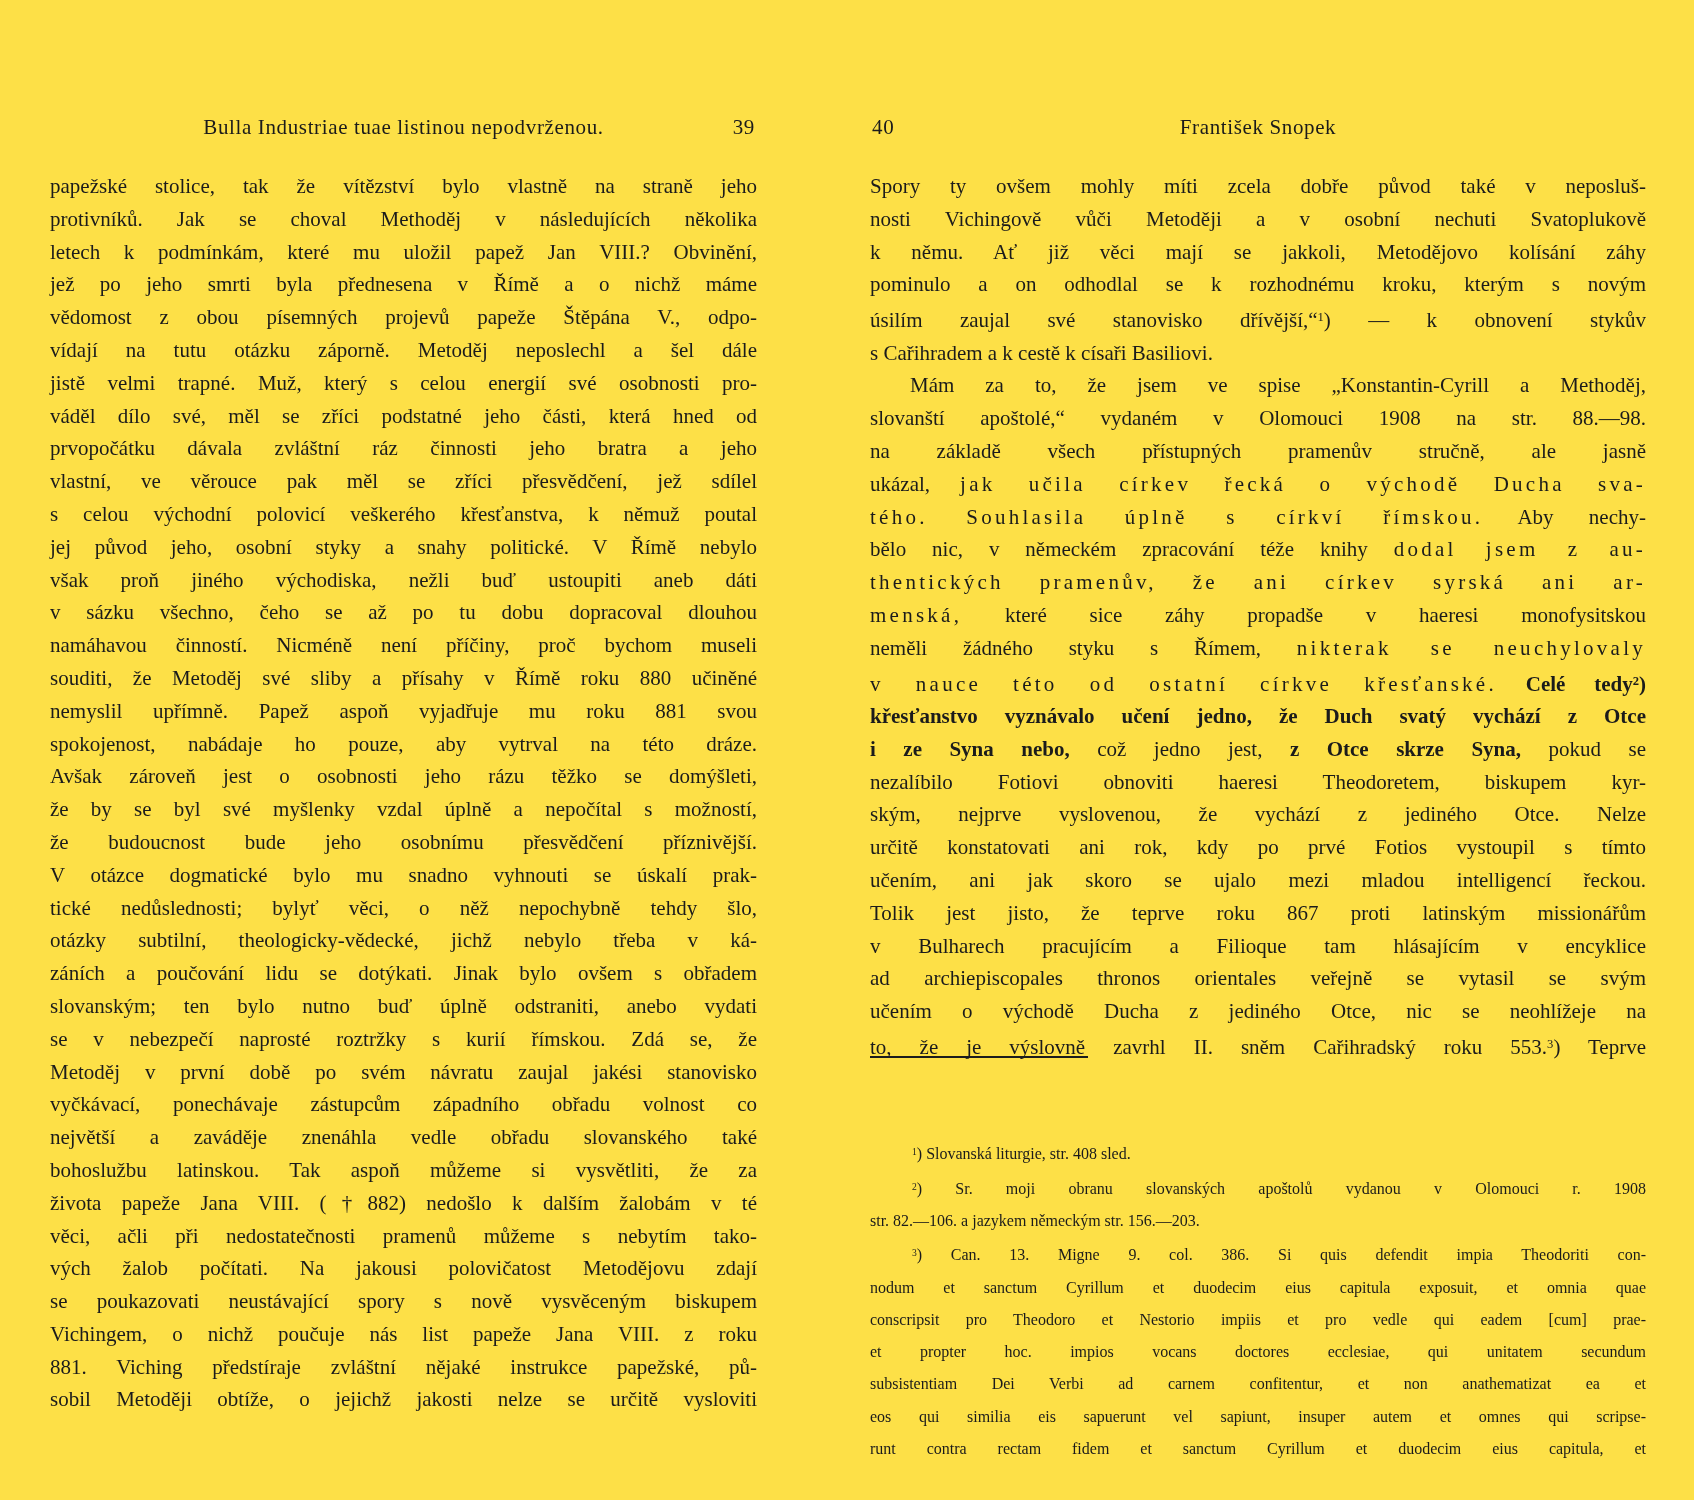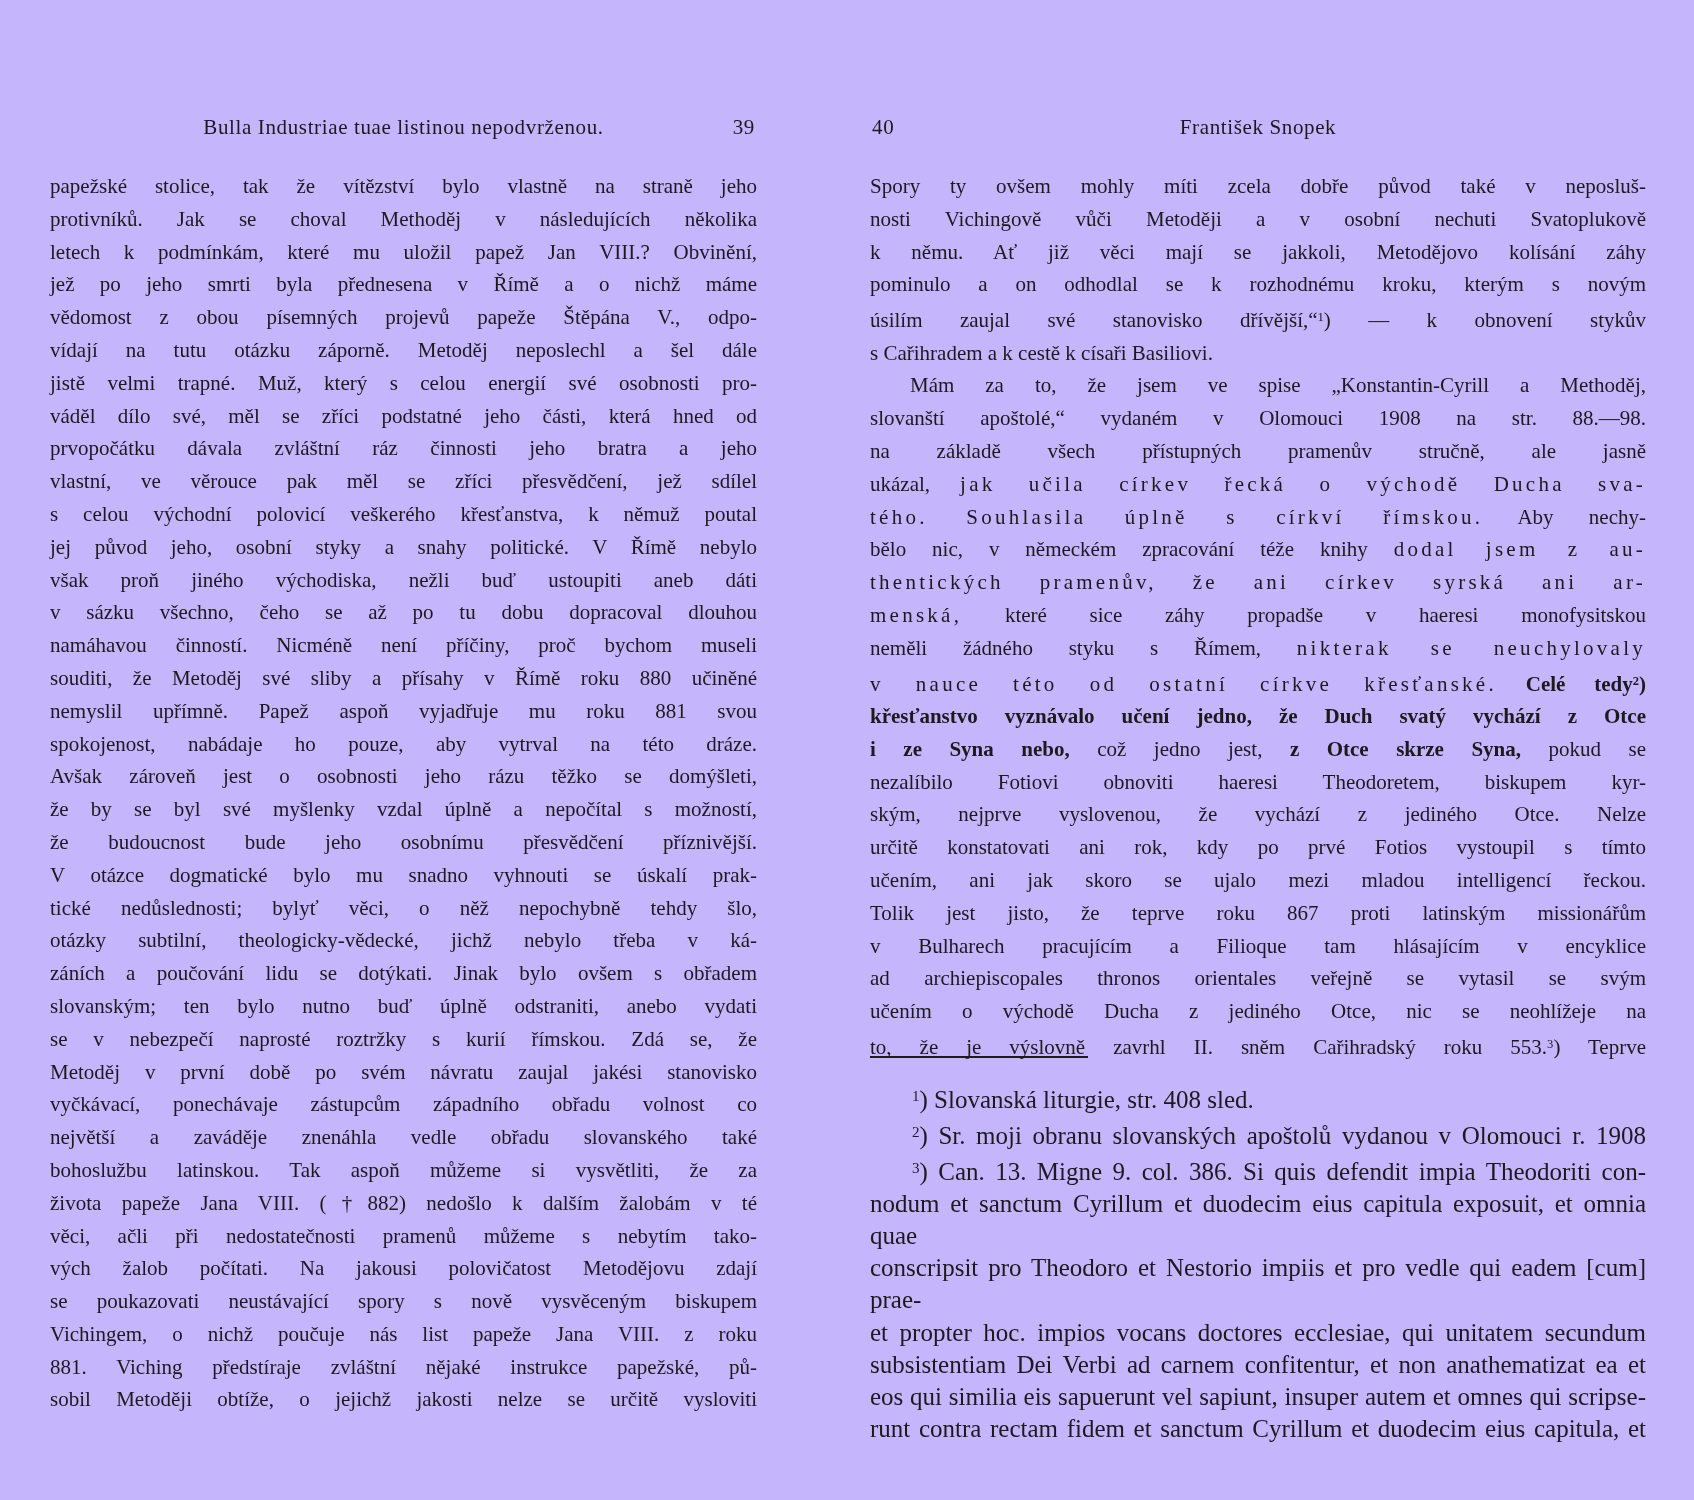--- a/index.html
+++ b/index.html
@@ -5,21 +5,21 @@
 <style>
   html, body {
     margin: 0; padding: 0;
     width: 1694px; height: 1500px;
     background: #fdfdfc;
     overflow: hidden;
   }
   .sheet {
     position: relative;
     width: 1694px; height: 1500px;
-    background: #c4b5fd;
+    background: #fde047;
     color: #1b1b1b;
     font-family: "Liberation Serif", "DejaVu Serif", serif;
   }
   .page { position: absolute; top: 0; height: 1500px; }
   .page-left  { left: 50px;  width: 707px; }
   .page-right { left: 870px; width: 776px; }
 
   .running-header {
     position: absolute; top: 112px; left: 0; right: 0;
     height: 30px;
@@ -54,22 +54,22 @@
   }
   .r-bs { font-weight: bold; }
 
   .footnote-rule {
     position: absolute;
     top: 1056px; left: 0;
     width: 218px; height: 0;
     border-top: 2.5px solid #1c1c1c;
   }
   .footnotes {
-    top: 1080px;
-    font-size: 25px;
+    top: 1136px;
+    font-size: 16px;
     line-height: 32.2px;
   }
   .footnotes .line.indent { text-indent: 42px; }
 </style>
 </head>
 <body>
 
 <div class="sheet">
 
   <section class="page page-left">
@@ -150,20 +150,21 @@
         <div class="line"><span class="r-n">Tolik jest jisto, že teprve roku 867 proti latinským missionářům</span></div>
         <div class="line"><span class="r-n">v Bulharech pracujícím a Filioque tam hlásajícím v encyklice</span></div>
         <div class="line"><span class="r-n">ad archiepiscopales thronos orientales veřejně se vytasil se svým</span></div>
         <div class="line"><span class="r-n">učením o východě Ducha z jediného Otce, nic se neohlížeje na</span></div>
         <div class="line"><span class="r-n">to, že je výslovně zavrhl II. sněm Cařihradský roku 553.</span><span class="r-s">3</span><span class="r-n">) Teprve</span></div>
       </div>
     <div class="footnote-rule"></div>
     <div class="textblock footnotes">
         <div class="line last indent"><span class="r-s">1</span><span class="r-n">) Slovanská liturgie, str. 408 sled.</span></div>
         <div class="line indent"><span class="r-s">2</span><span class="r-n">) Sr. moji obranu slovanských apoštolů vydanou v Olomouci r. 1908</span></div>
+        <div class="line last"><span class="r-n">str. 82.—106. a jazykem německým str. 156.—203.</span></div>
         <div class="line indent"><span class="r-s">3</span><span class="r-n">) Can. 13. Migne 9. col. 386. Si quis defendit impia Theodoriti con-</span></div>
         <div class="line"><span class="r-n">nodum et sanctum Cyrillum et duodecim eius capitula exposuit, et omnia quae</span></div>
         <div class="line"><span class="r-n">conscripsit pro Theodoro et Nestorio impiis et pro vedle qui eadem [cum] prae-</span></div>
         <div class="line"><span class="r-n">et propter hoc. impios vocans doctores ecclesiae, qui unitatem secundum</span></div>
         <div class="line"><span class="r-n">subsistentiam Dei Verbi ad carnem confitentur, et non anathematizat ea et</span></div>
         <div class="line"><span class="r-n">eos qui similia eis sapuerunt vel sapiunt, insuper autem et omnes qui scripse-</span></div>
         <div class="line"><span class="r-n">runt contra rectam fidem et sanctum Cyrillum et duodecim eius capitula, et</span></div>
       </div>
   </section>
 

